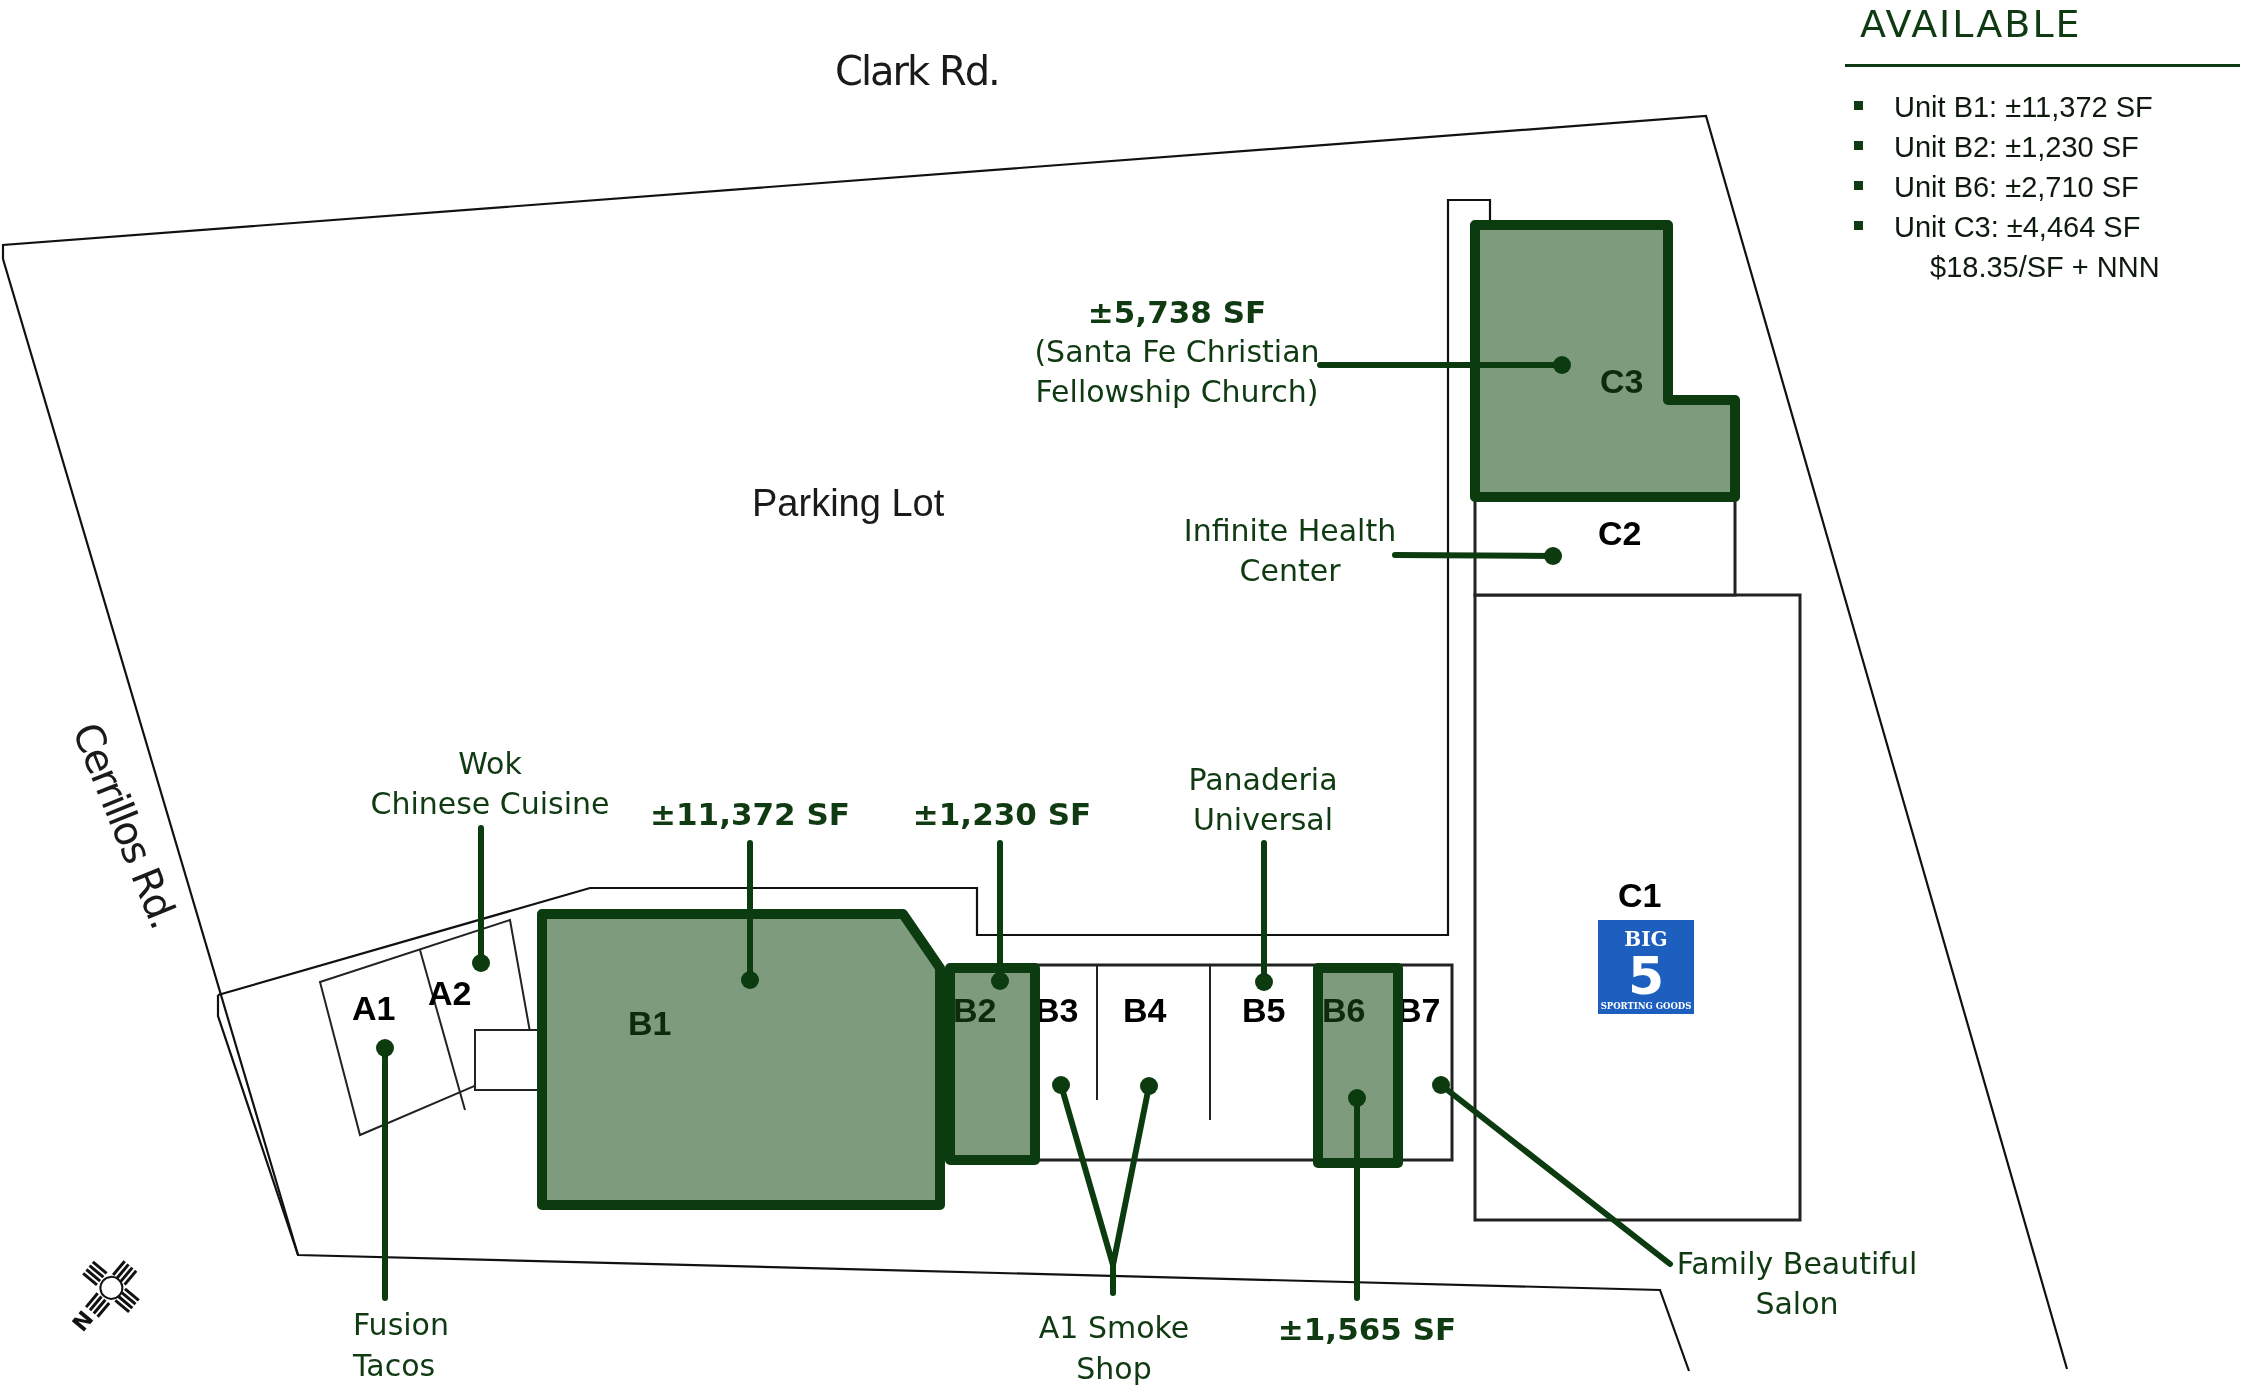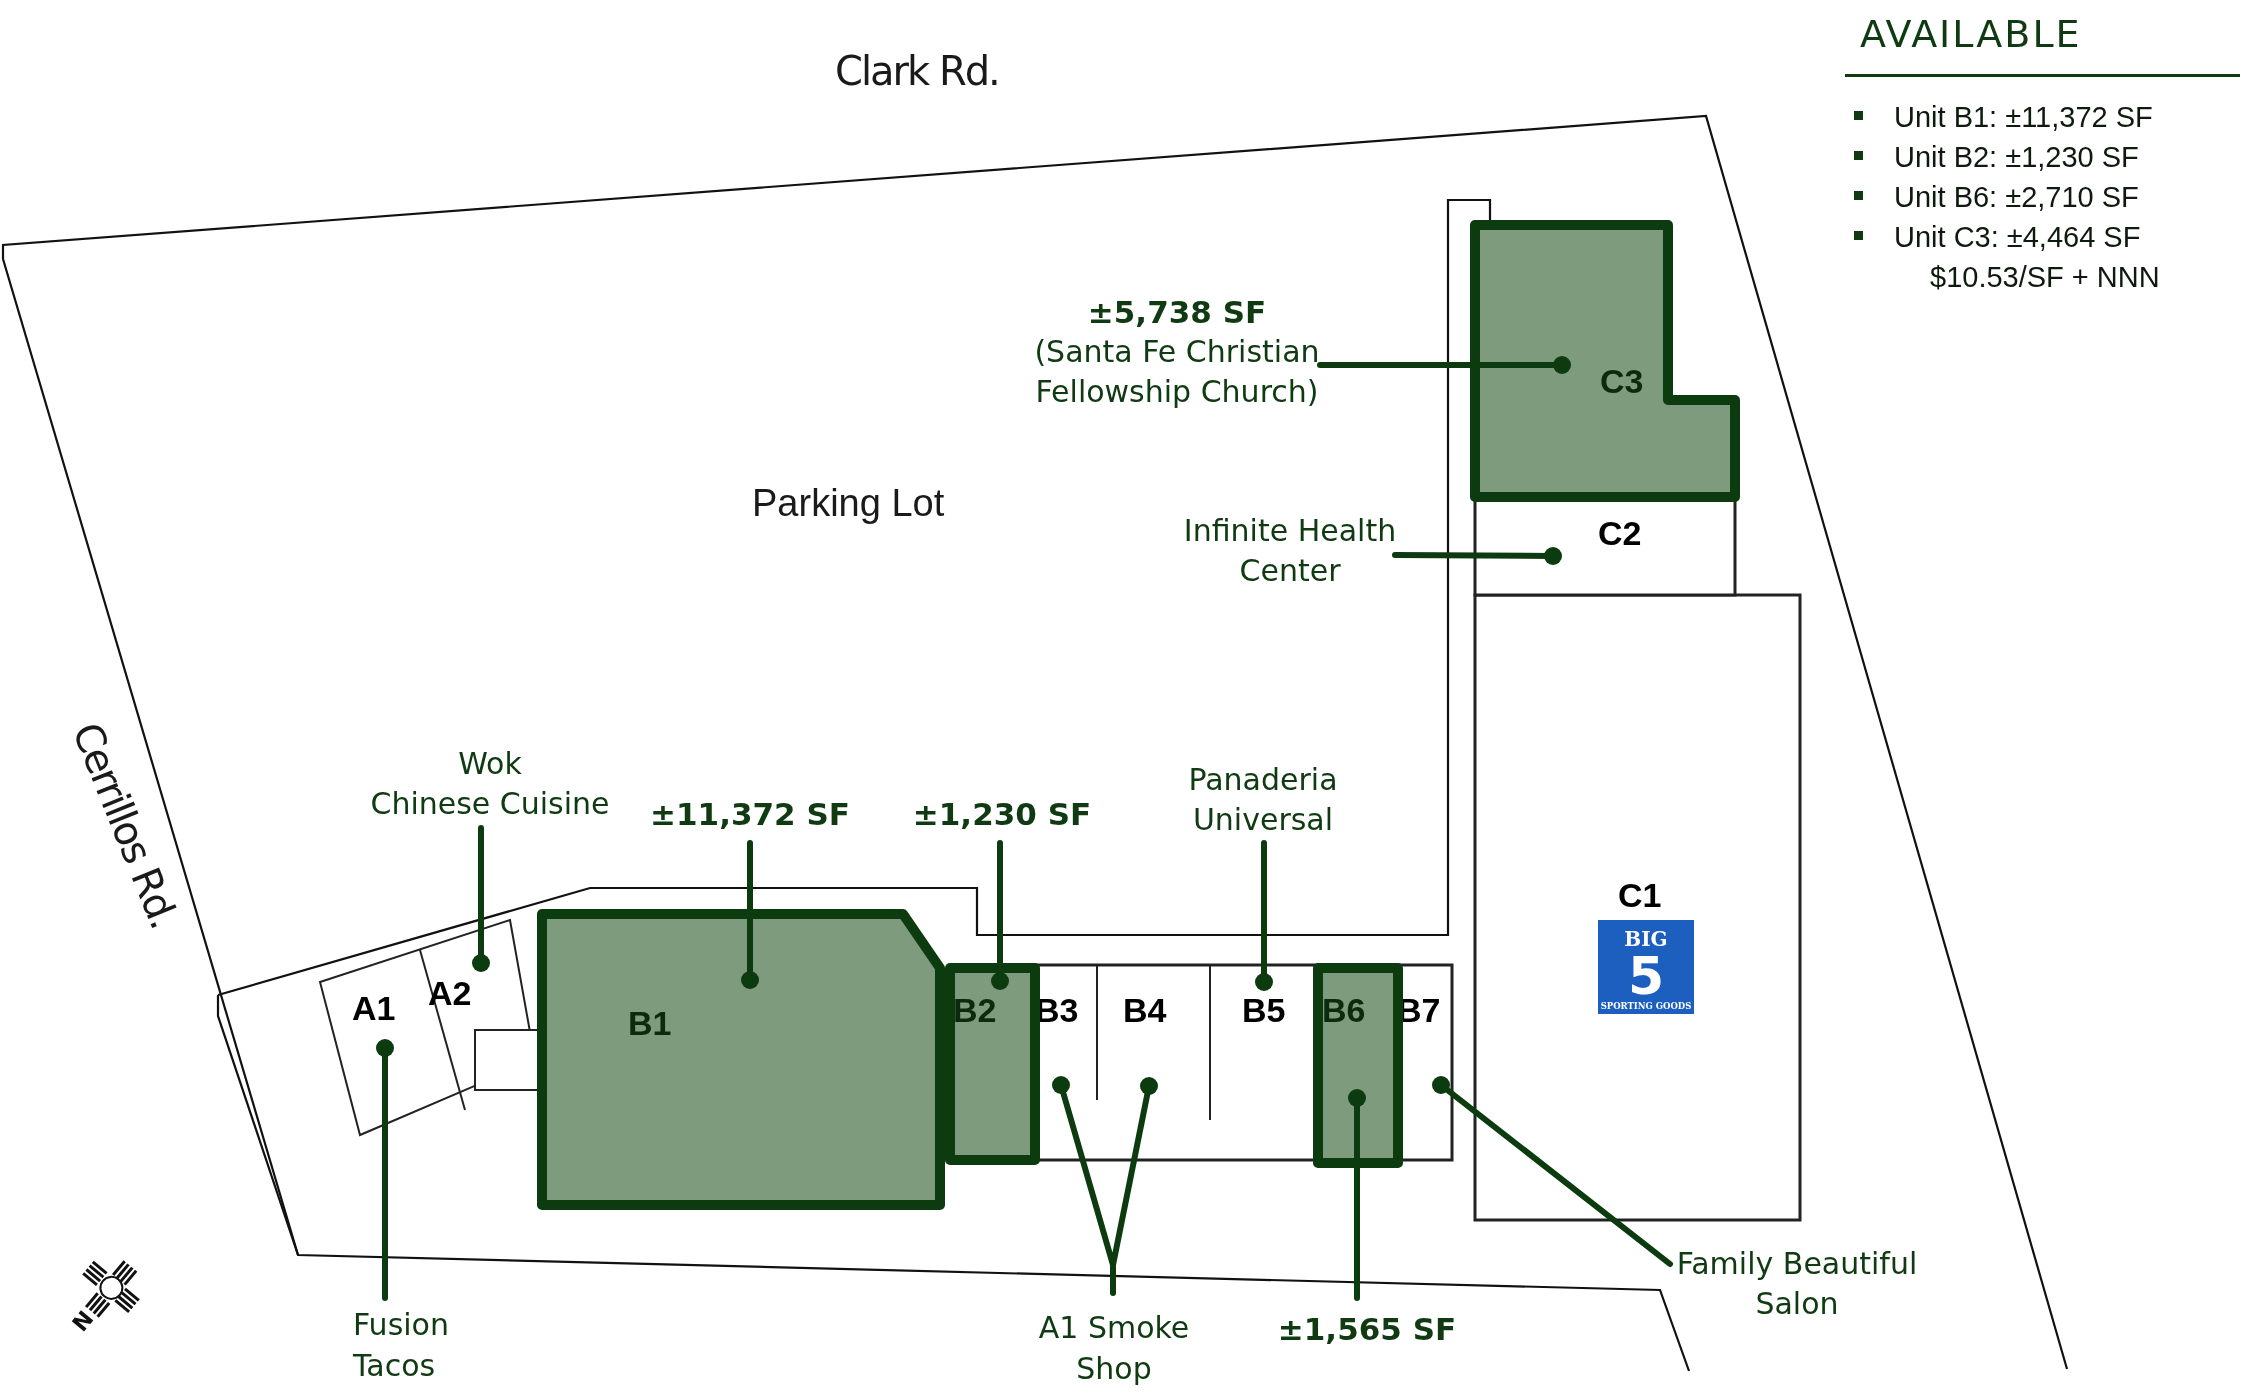--- a/index.html
+++ b/index.html
@@ -9,21 +9,21 @@
   .lot{font-family:"Liberation Sans",sans-serif;font-size:38px;fill:#1a1a1a;}
   .unit{font-family:"Liberation Sans",sans-serif;font-weight:bold;font-size:34px;fill:#000;}
   .unit-dark{fill:#0d2a0d;}
   .tenant{font-family:"DejaVu Sans",sans-serif;font-size:30px;fill:#0f3a12;}
   .sf{font-family:"DejaVu Sans",sans-serif;font-weight:bold;font-size:31px;fill:#0f3a12;}
   .leader{stroke:#0d3b10;stroke-width:6;fill:none;stroke-linecap:round;}
   .dot{fill:#0d3b10;}
   .outline{stroke:#111;stroke-width:2.2;fill:none;}
   .bldg{stroke:#222;stroke-width:3;fill:#fff;}
   .avail{fill:#7f9b7e;stroke:#0d3b10;stroke-width:10;stroke-linejoin:round;}
-  #legend{position:absolute;left:1840px;top:12px;width:400px;}
+  #legend{position:absolute;left:1840px;top:2px;width:400px;}
   #legend .title{font-family:"DejaVu Sans",sans-serif;font-size:38px;color:#0f3a12;letter-spacing:2px;margin-left:20px;}
   #legend .rule{height:3px;background:#0f3a12;margin:18px 0 20px 5px;width:395px;}
   #legend ul{list-style:none;margin:0;padding:0 0 0 14px;}
   #legend li{font-family:Liberation Sans, sans-serif;font-size:29px;color:#0d1a0d;position:relative;padding-left:40px;line-height:40px;}
   #legend li:before{content:"";position:absolute;left:0;top:14px;width:9px;height:9px;background:#0f3a12;}
   #legend li .price{display:block;padding-left:36px;}
   #legend li.gap{}
 </style>
 </head>
 <body>
@@ -167,15 +167,15 @@
   </g>
 </svg>
 
 <div id="legend">
   <div class="title">AVAILABLE</div>
   <div class="rule"></div>
   <ul>
     <li><span>Unit B1: ±11,372 SF</span></li>
     <li class="gap"><span>Unit B2: ±1,230 SF</span></li>
     <li><span>Unit B6: ±2,710 SF</span></li>
-    <li><span>Unit C3: ±4,464 SF</span><span class="price">$10.53/SF + NNN</span></li>
+    <li><span>Unit C3: ±4,464 SF</span><span class="price">$18.35/SF + NNN</span></li>
   </ul>
 </div>
 
 </body></html>

